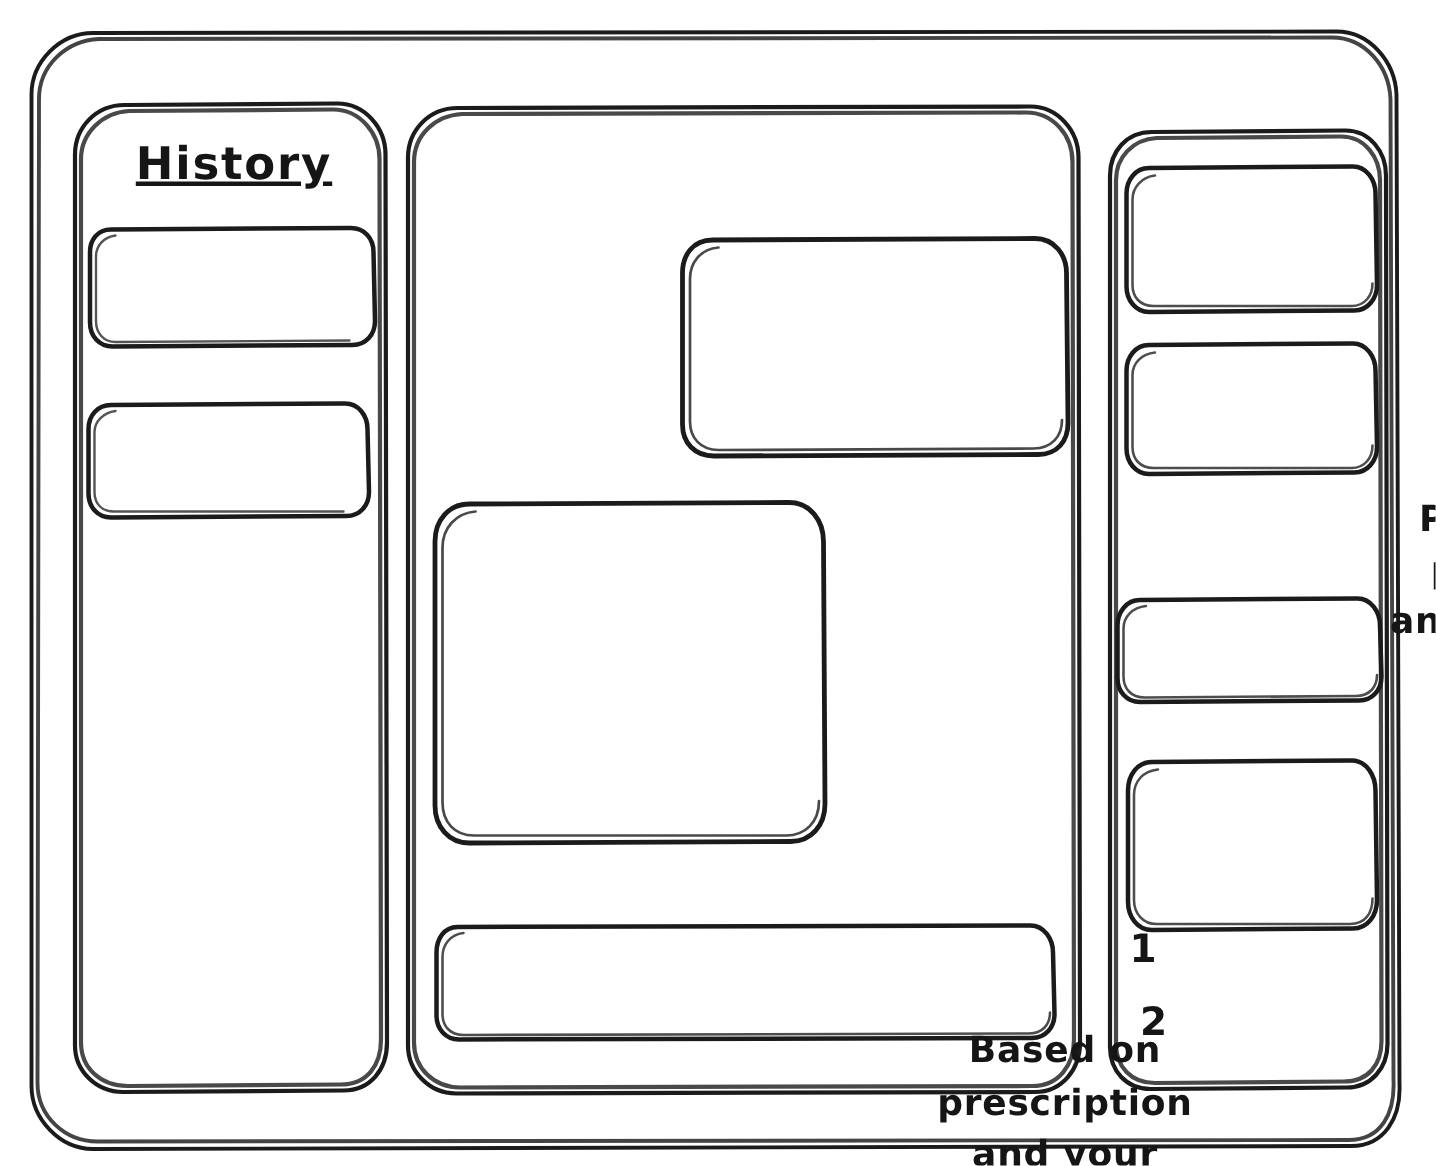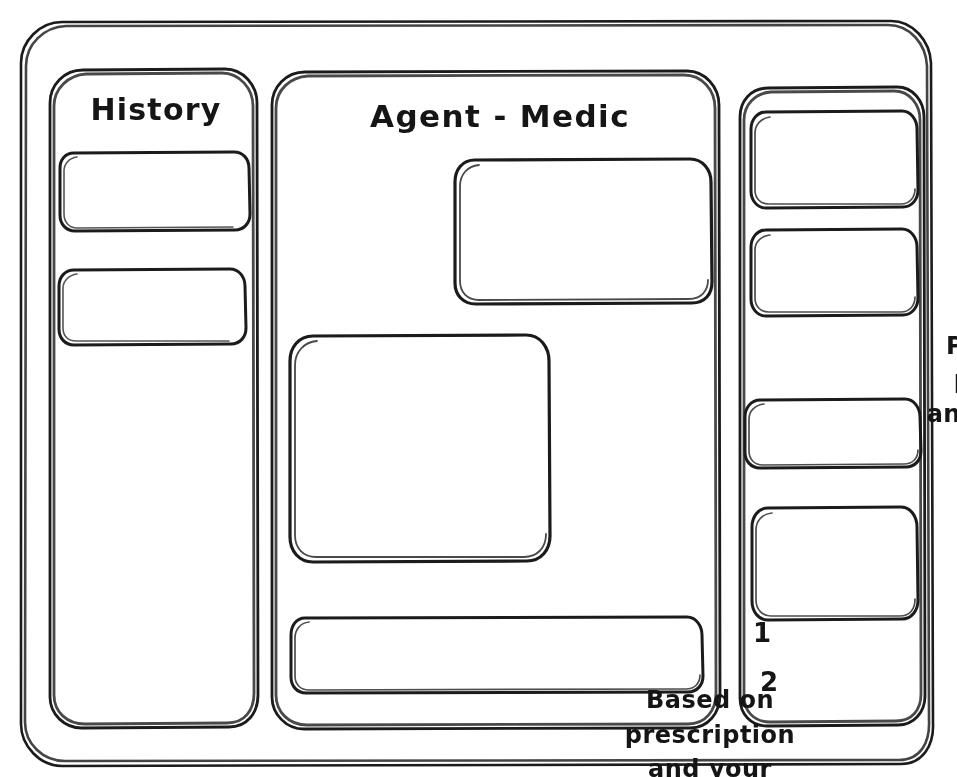--- a/index.html
+++ b/index.html
@@ -55,20 +55,21 @@
     text-align: center;
     line-height: 1.22;
     user-select: none;
   }
 
   #history-title {
     left: 60px; top: 92px;
     width: 192px;
     font-size: 30px;
     letter-spacing: 1.2px;
+    text-decoration: underline;
   }
 
   #agent-title {
     left: 300px; top: 98px;
     width: 400px;
     font-size: 31px;
     letter-spacing: 1.4px;
   }
 
   #user-bubble-text {
@@ -358,21 +359,20 @@
   <div class="txt" id="history-title">History</div>
 
   <div class="hit" style="left:60px; top:152px; width:190px; height:79px;">
     <span></span>
   </div>
 
   <div class="hit" style="left:59px; top:269px; width:187px; height:76px;">
     <span></span>
   </div>
 
-  <div class="txt" id="agent-title">Agent - Medic</div>
 
   <div class="hit" style="left:455px; top:159px; width:257px; height:146px;">
     <div class="txt" id="user-bubble-text">Pls check the
 prescription
 and recommend</div>
   </div>
 
   <div class="hit" style="left:290px; top:335px; width:284px; height:227px;">
     <div class="txt" id="assistant-bubble-text">Based on
 prescription

